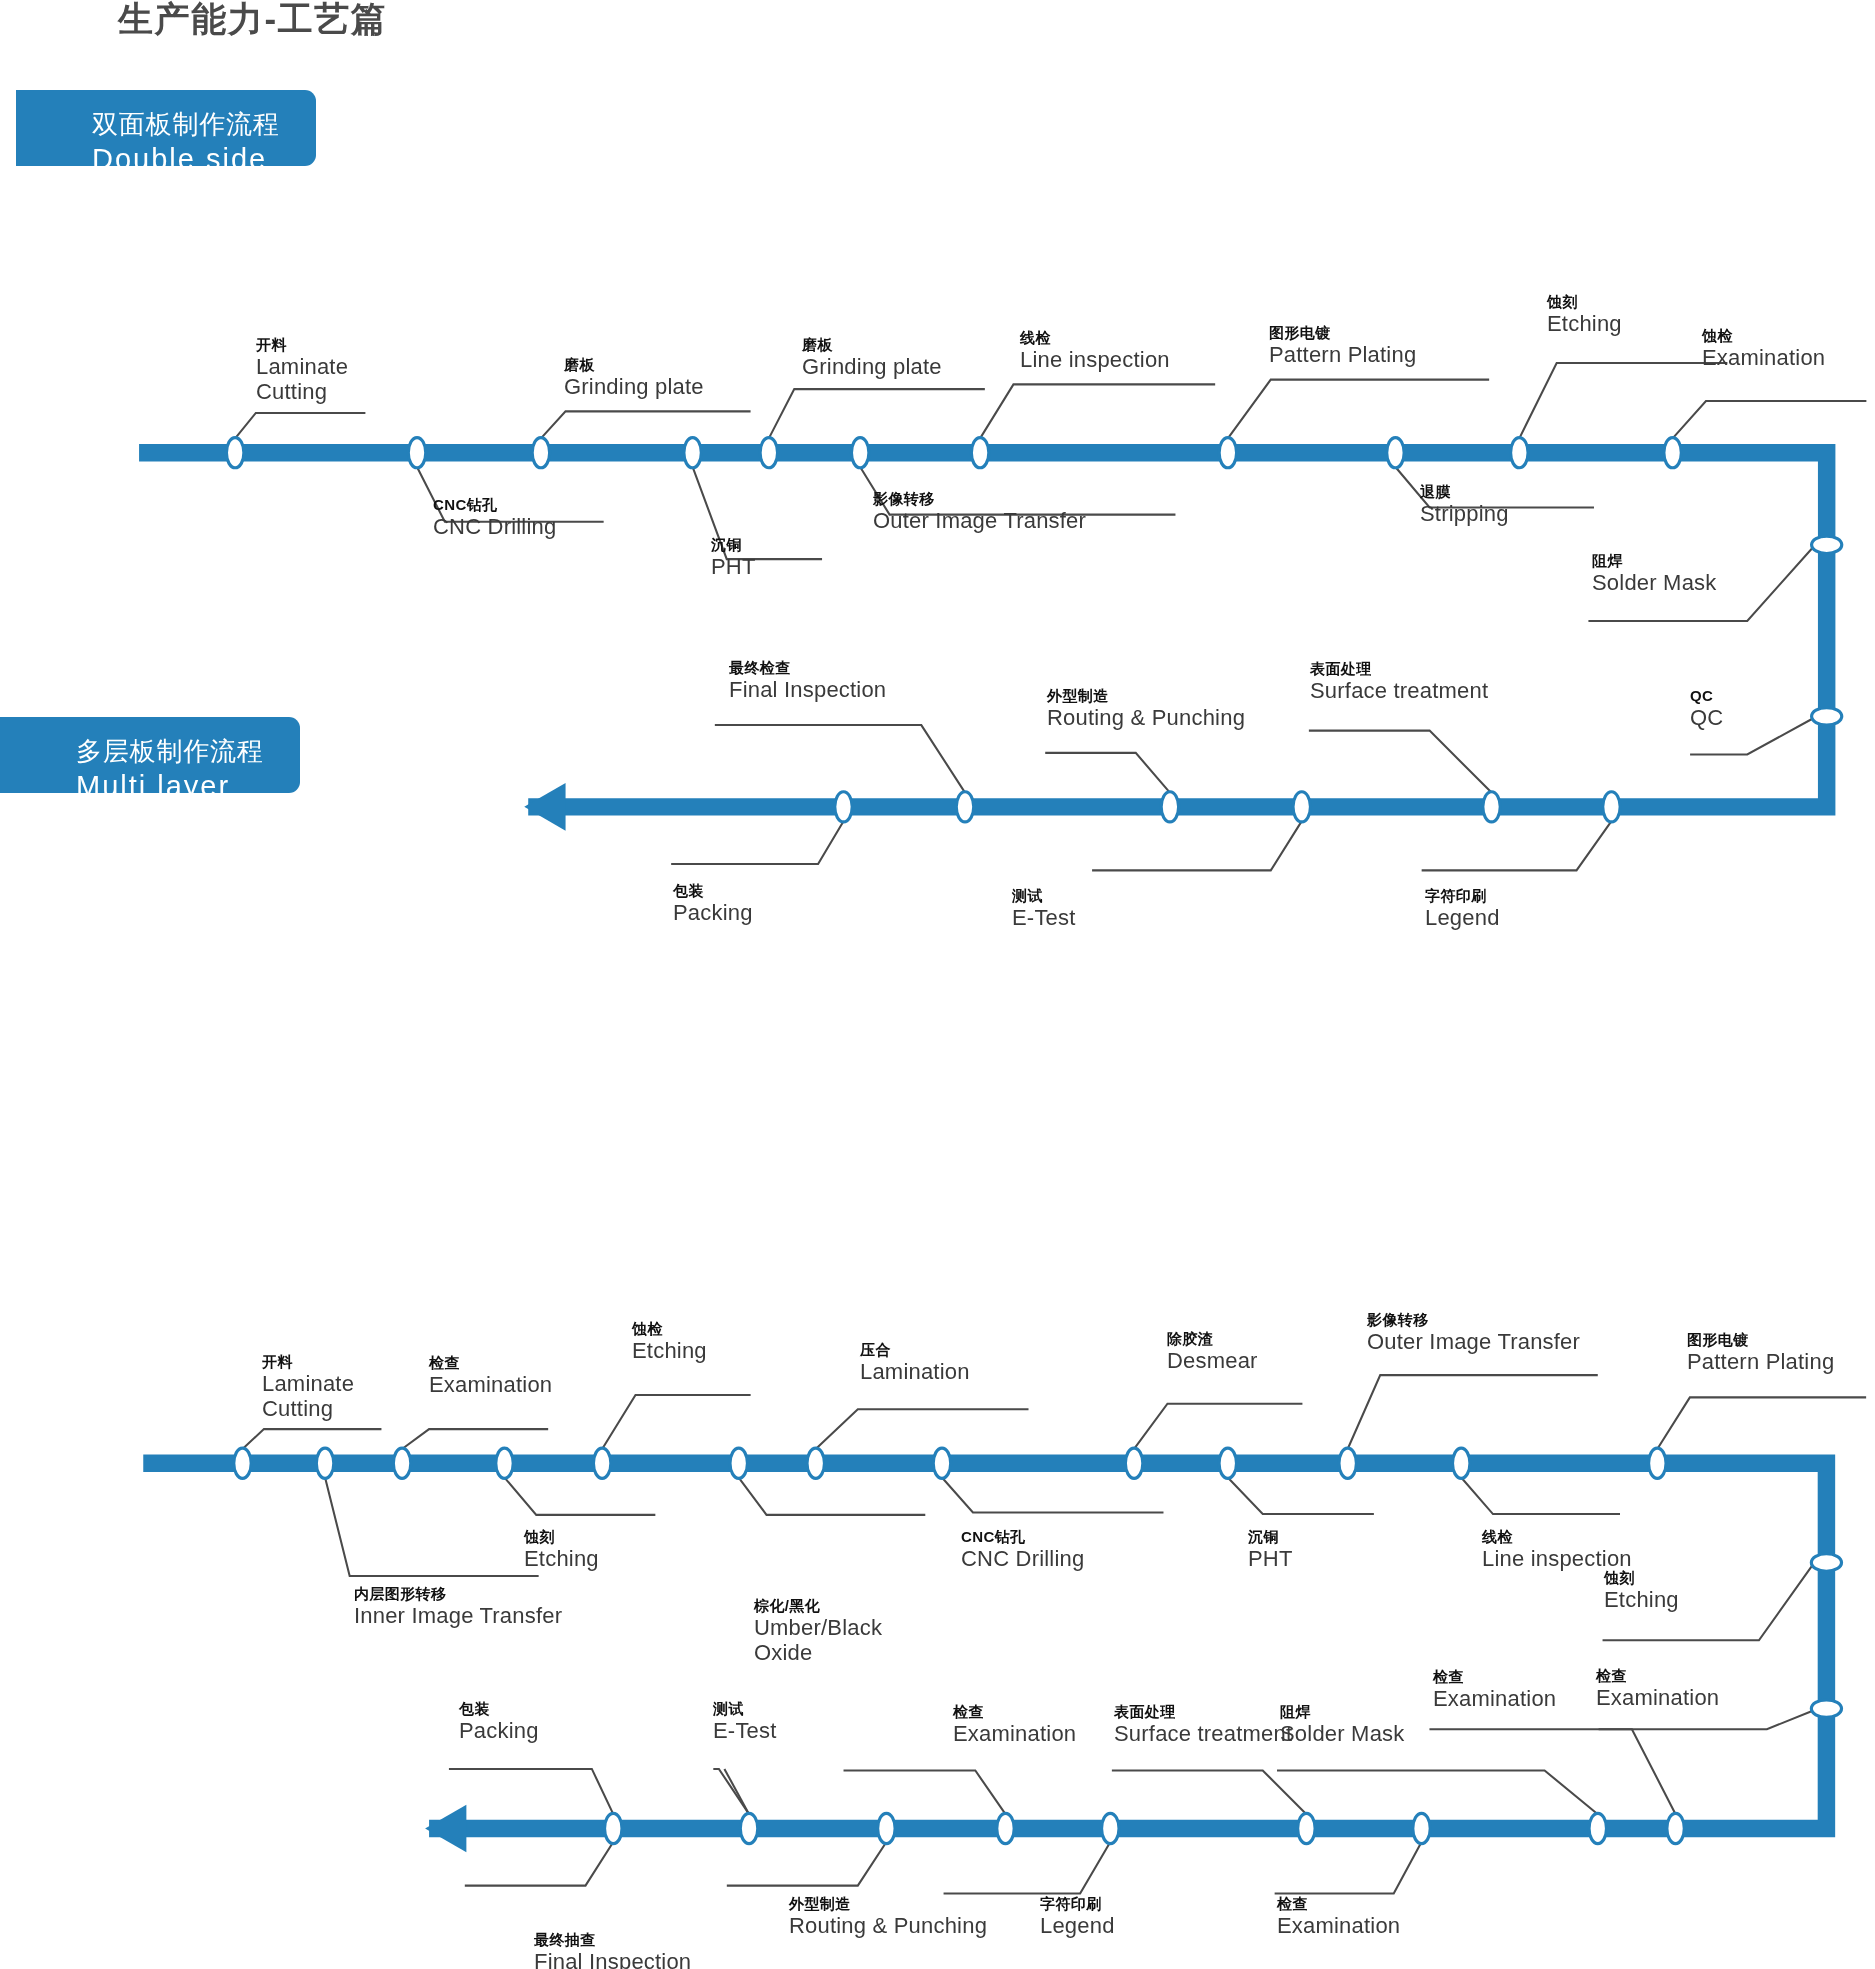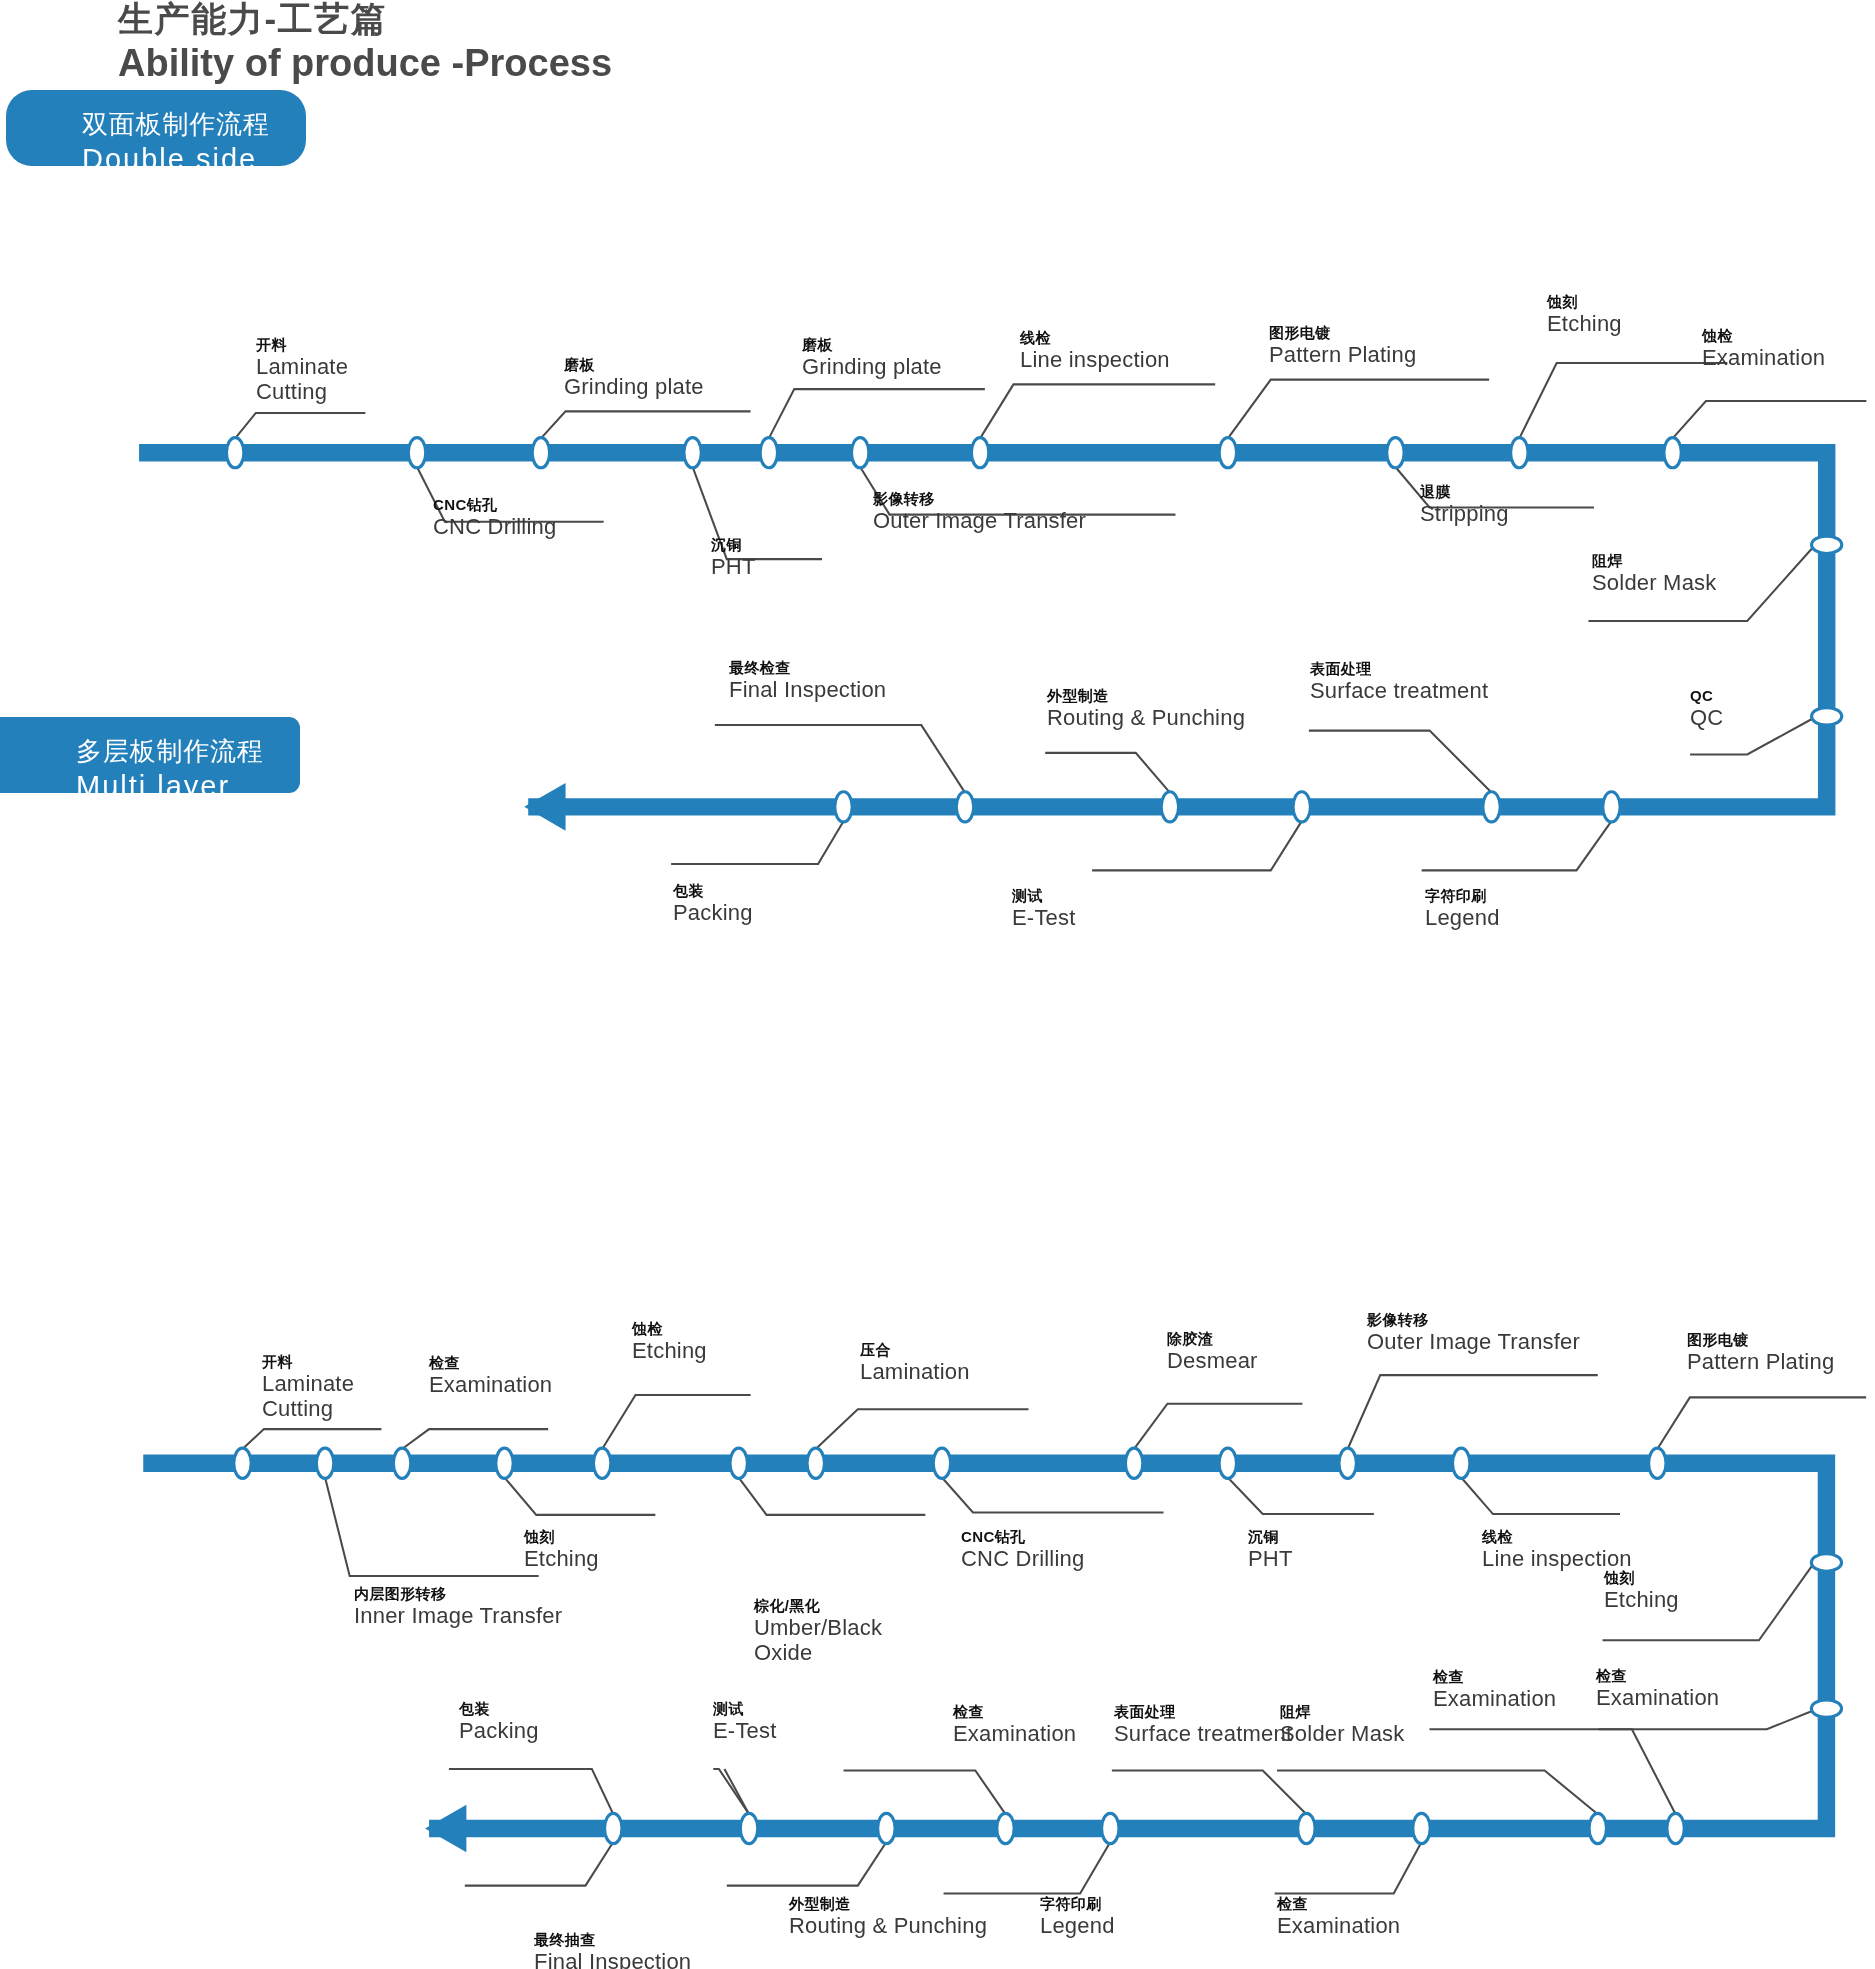--- a/index.html
+++ b/index.html
@@ -28,39 +28,38 @@
     position:absolute;
     background:#2480ba;
     border-radius:0 11px 11px 0;
     color:#ffffff;
     box-sizing:border-box;
     padding:17.5px 22px 17.5px 76px;
   }
   .section-pill .zh { display:block; font-size:26px; line-height:1.28; letter-spacing:0.8px;}
   .section-pill .en { display:block; font-size:29px; line-height:1.2; letter-spacing:2px; margin-top:1.6px;}
 
-  #pill-double { left:6px; top:90px; width:300px; height:76px;border-radius:26px; }
+  #pill-double { left:16px; top:90px; width:300px; height:76px; }
   #pill-multi  { left:0px; top:717px; width:300px; height:76px; }
 
   
   svg.flow { position:absolute; left:0; top:0; overflow:visible; }
 
   
   .lbl { position:absolute; white-space:nowrap; color:#1c1c1c; }
   .lbl .zh { display:block; font-weight:bold; font-size:15px; line-height:1.12; letter-spacing:0.4px; color:#111111;}
   .lbl .en { display:block; font-size:22px; line-height:1.14; color:#3a3a3a; letter-spacing:0.2px;}
 </style>
 </head>
 <body>
 
 <div id="root">
 
   <div class="page-title">
     <span class="zh">生产能力-工艺篇</span>
-    <span class="en">Ability of produce -Process</span>
   </div>
 
   <div class="section-pill" id="pill-double">
     <span class="zh">双面板制作流程</span>
     <span class="en">Double side process</span>
   </div>
 
   <div class="section-pill" id="pill-multi">
     <span class="zh">多层板制作流程</span>
     <span class="en">Multi layer process</span>

